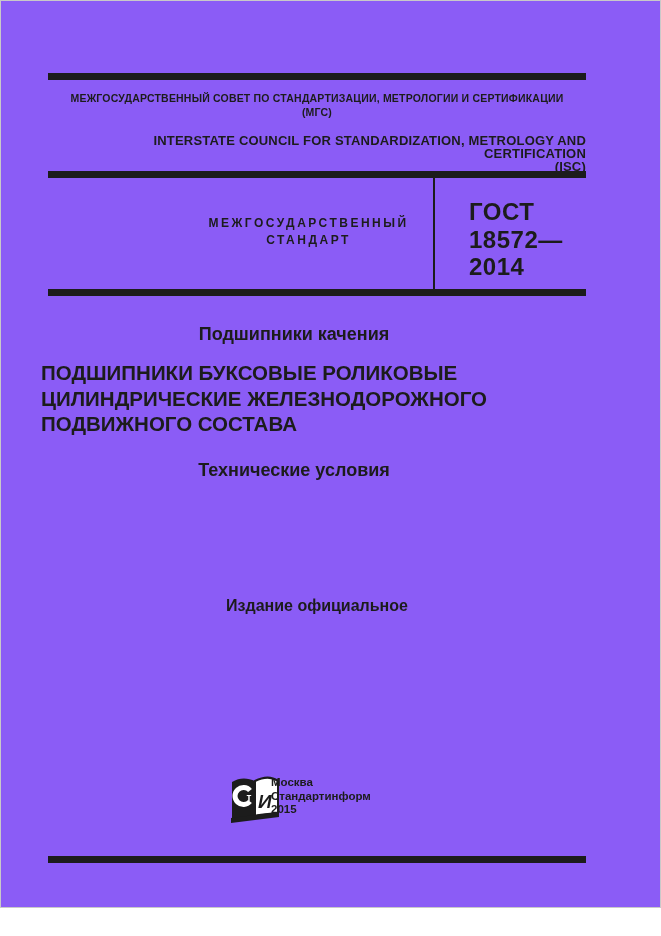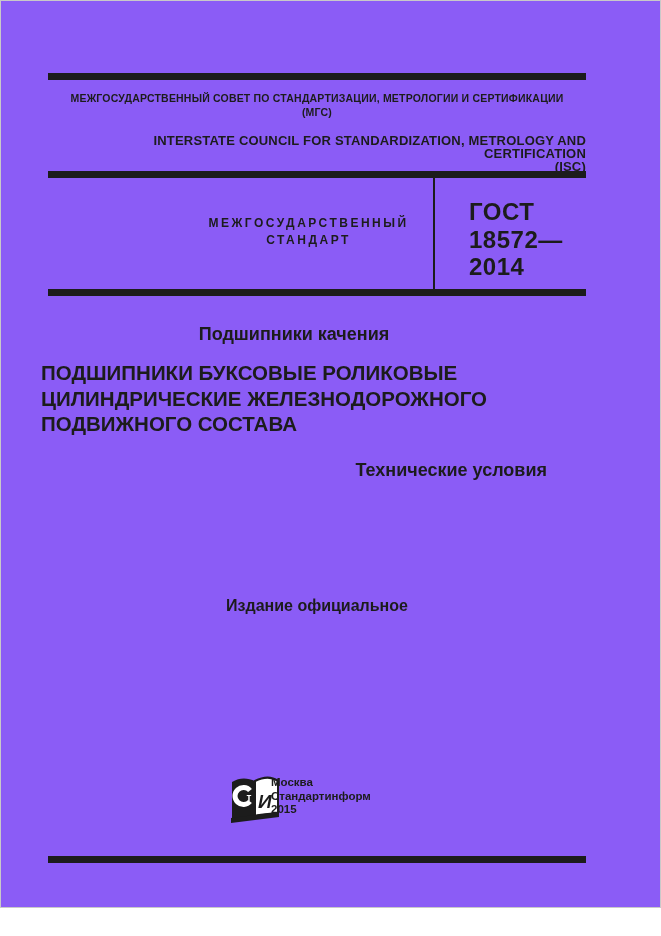--- a/index.html
+++ b/index.html
@@ -26,21 +26,21 @@
 
   .std-divider{position:absolute;left:432px;top:177px;width:2px;height:111px;background:#1c1c1c;}
   .std-label{position:absolute;left:185px;top:214px;width:245px;text-align:center;
     font-size:12px;font-weight:bold;line-height:17px;letter-spacing:2.5px;}
   .std-code{position:absolute;left:453px;top:197px;width:140px;text-align:left;
     font-size:24px;font-weight:bold;line-height:27.5px;letter-spacing:0.5px;margin-left:15px;}
   .group-title{position:absolute;left:40px;top:313px;width:506px;text-align:center;
     font-size:18px;font-weight:bold;margin-top:10px;}
   .main-title{position:absolute;left:40px;top:359px;width:506px;text-align:left;
     font-size:20.5px;font-weight:bold;line-height:25.5px;}
-  .subtitle{position:absolute;left:40px;top:459px;width:506px;text-align:right;
+  .subtitle{position:absolute;left:40px;top:459px;width:506px;text-align:center;
     font-size:18px;font-weight:bold;}
 
   .edition{position:absolute;left:47px;top:596px;width:538px;text-align:center;
     font-size:16px;font-weight:bold;}
 
   .logo{position:absolute;left:229px;top:772px;width:50px;height:52px;}
   .imprint-text{position:absolute;left:270px;top:775px;width:132px;text-align:left;
     font-size:11.5px;font-weight:bold;line-height:13.5px;}
 </style>
 </head>

